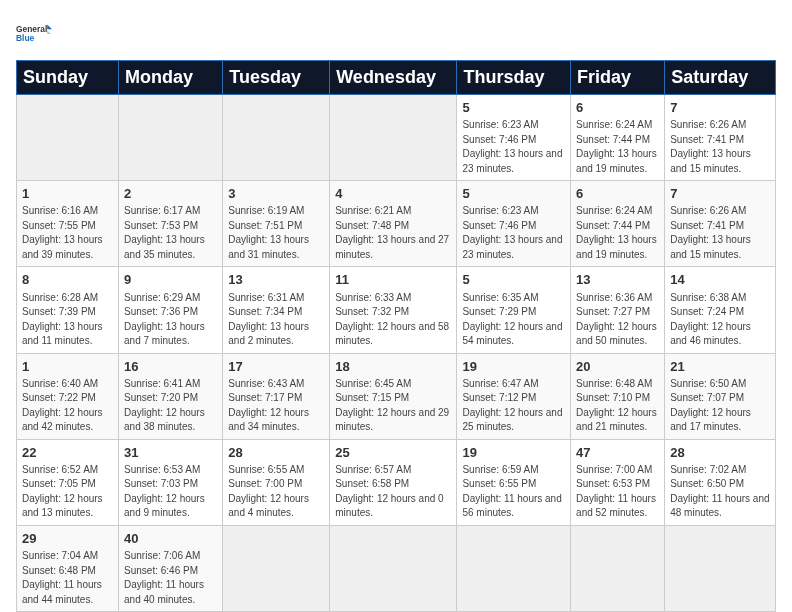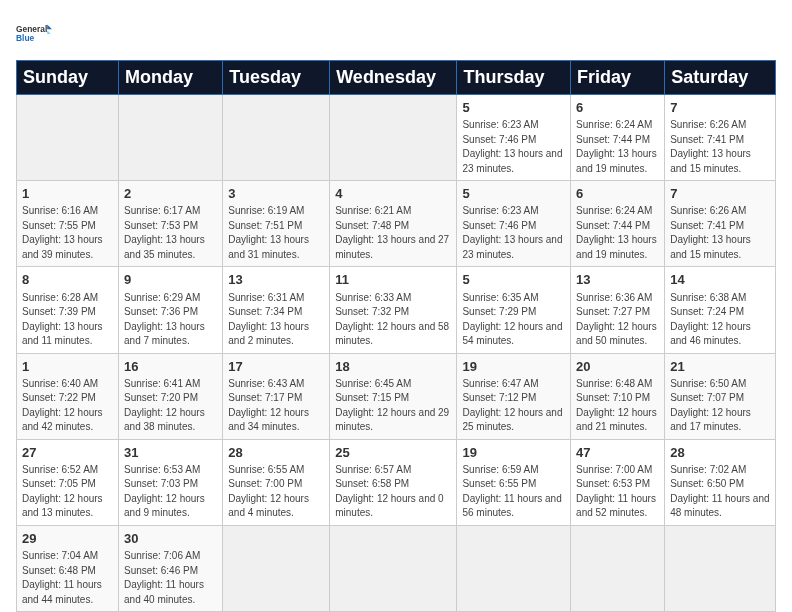--- a/index.html
+++ b/index.html
@@ -213,21 +213,21 @@
           <span class="day-number">20</span>
           <div class="cell-content">Sunrise: 6:48 AM<br>Sunset: 7:10 PM<br>Daylight: 12 hours and 21 minutes.</div>
         </td>
         <td>
           <span class="day-number">21</span>
           <div class="cell-content">Sunrise: 6:50 AM<br>Sunset: 7:07 PM<br>Daylight: 12 hours and 17 minutes.</div>
         </td>
       </tr>
       <tr>
         <td>
-          <span class="day-number">27</span>
+          <span class="day-number">22</span>
           <div class="cell-content">Sunrise: 6:52 AM<br>Sunset: 7:05 PM<br>Daylight: 12 hours and 13 minutes.</div>
         </td>
         <td>
           <span class="day-number">31</span>
           <div class="cell-content">Sunrise: 6:53 AM<br>Sunset: 7:03 PM<br>Daylight: 12 hours and 9 minutes.</div>
         </td>
         <td>
           <span class="day-number">28</span>
           <div class="cell-content">Sunrise: 6:55 AM<br>Sunset: 7:00 PM<br>Daylight: 12 hours and 4 minutes.</div>
         </td>
@@ -247,21 +247,21 @@
           <span class="day-number">28</span>
           <div class="cell-content">Sunrise: 7:02 AM<br>Sunset: 6:50 PM<br>Daylight: 11 hours and 48 minutes.</div>
         </td>
       </tr>
       <tr>
         <td>
           <span class="day-number">29</span>
           <div class="cell-content">Sunrise: 7:04 AM<br>Sunset: 6:48 PM<br>Daylight: 11 hours and 44 minutes.</div>
         </td>
         <td>
-          <span class="day-number">30</span>
+          <span class="day-number">40</span>
           <div class="cell-content">Sunrise: 7:06 AM<br>Sunset: 6:46 PM<br>Daylight: 11 hours and 40 minutes.</div>
         </td>
         <td class="empty"></td>
         <td class="empty"></td>
         <td class="empty"></td>
         <td class="empty"></td>
         <td class="empty"></td>
       </tr>
     </tbody>
 </table>

